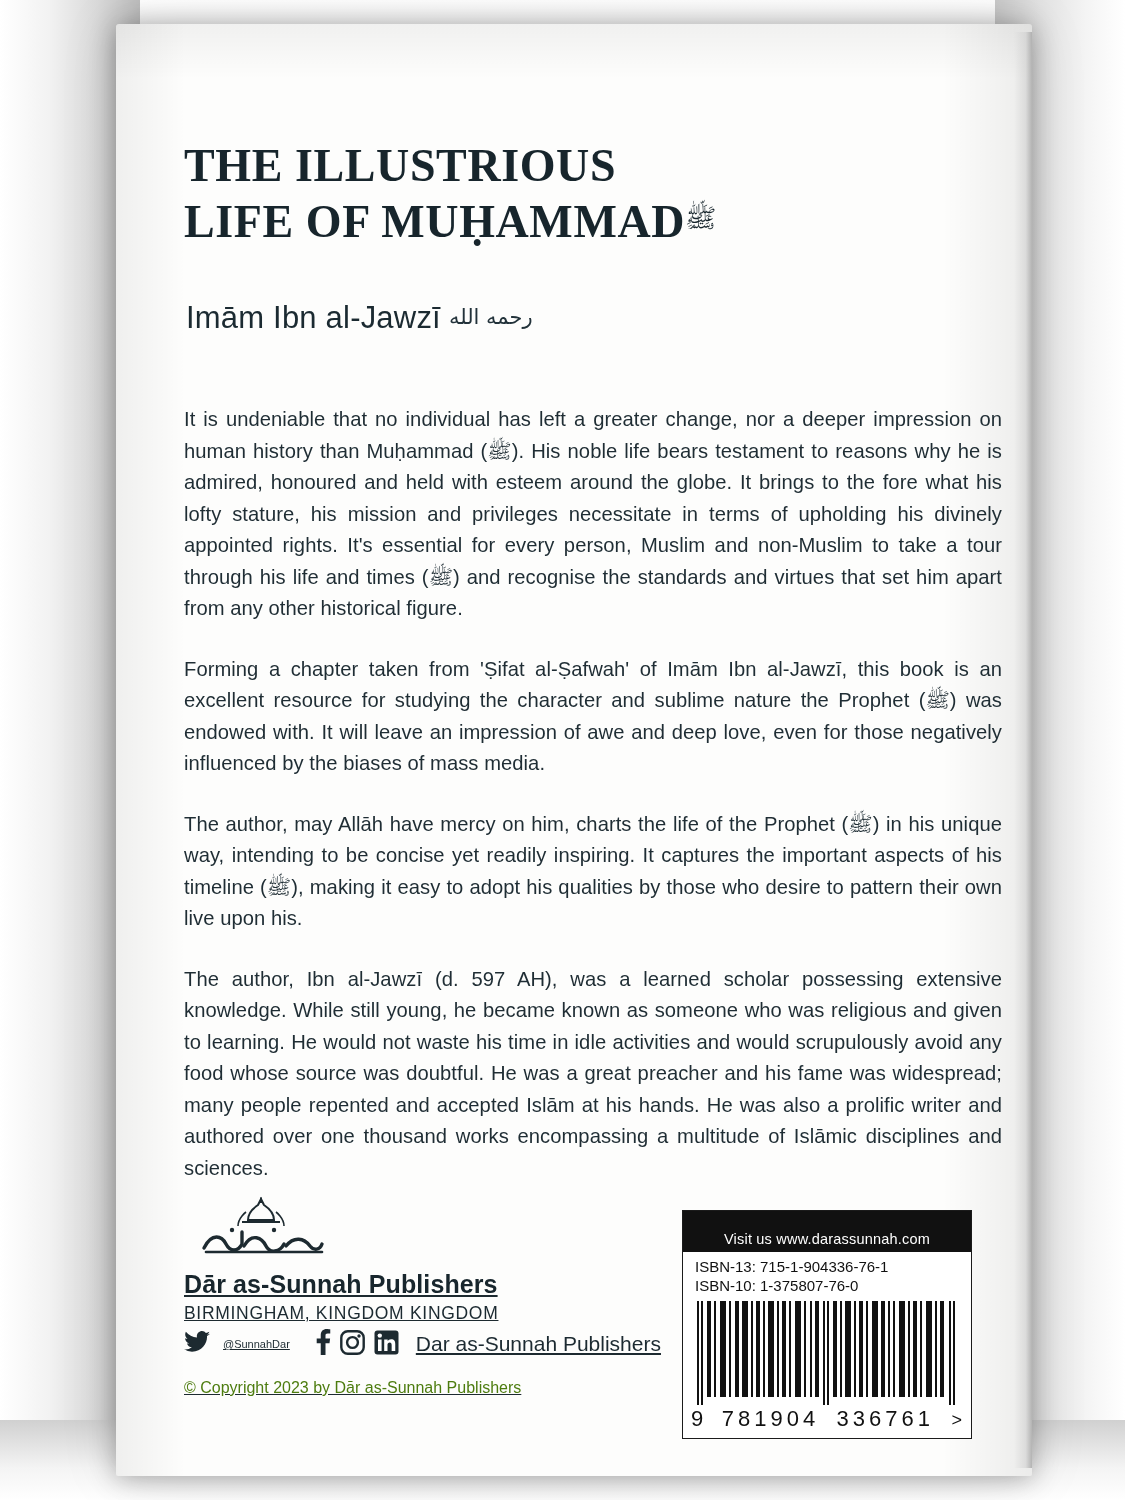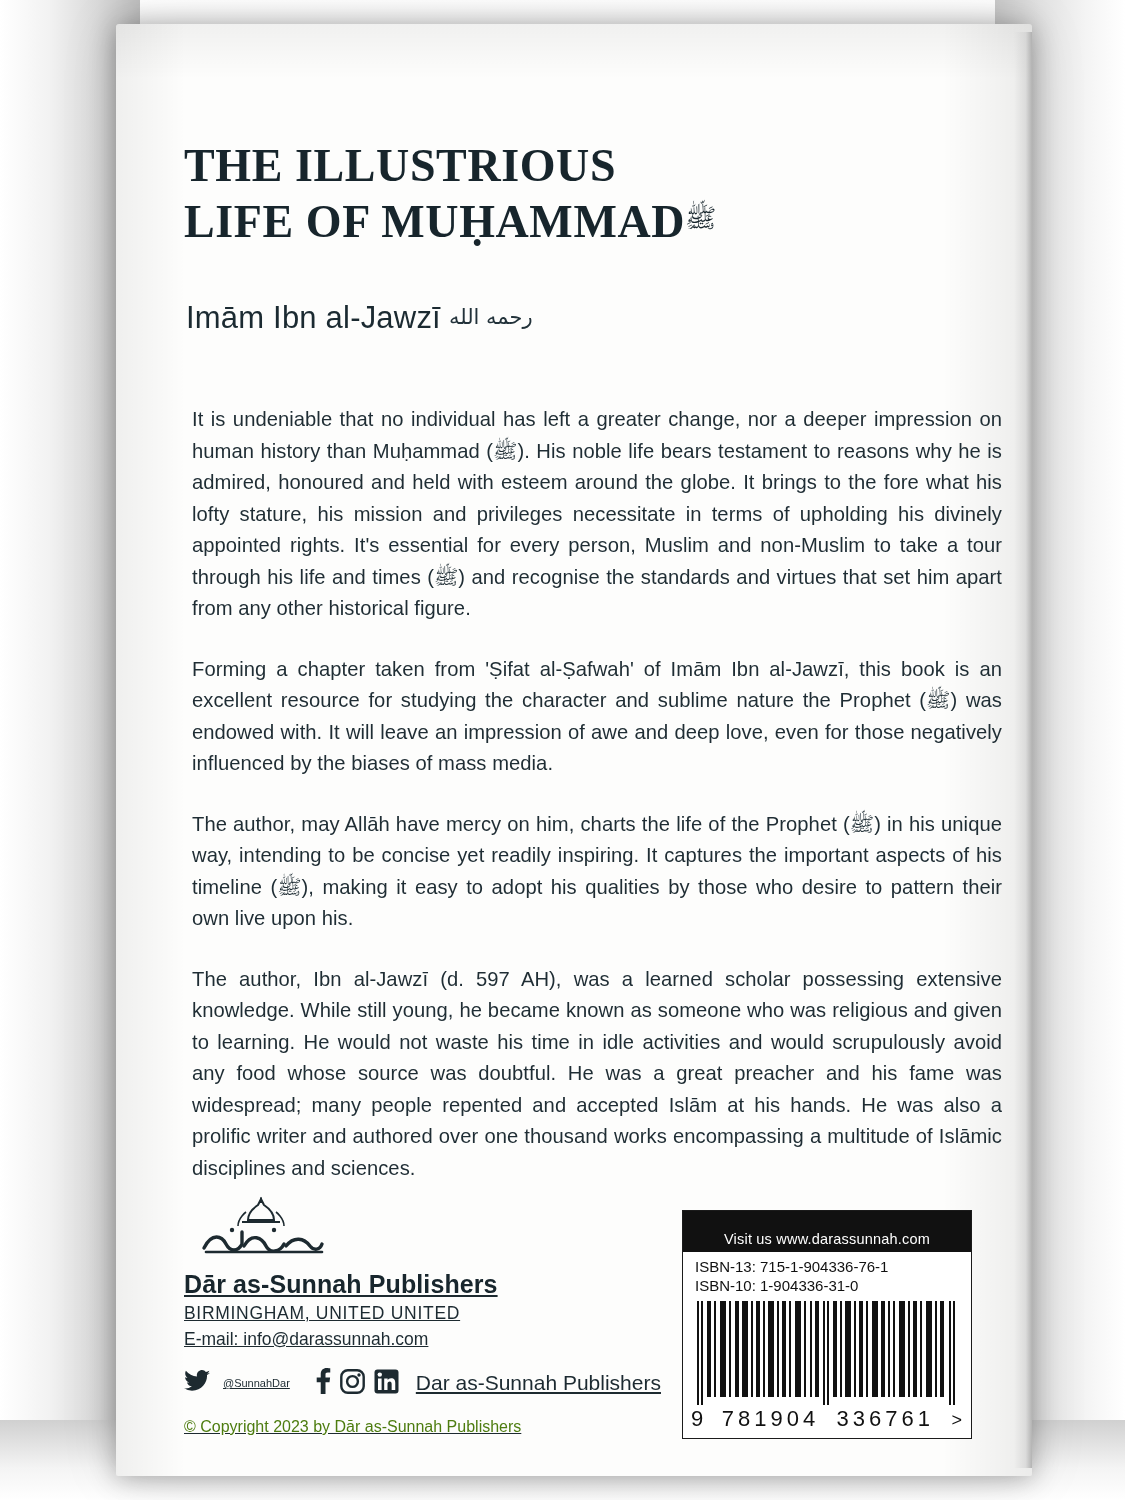--- a/index.html
+++ b/index.html
@@ -140,21 +140,21 @@
   }
 
   
   .body {
     position: absolute;
     top: 380px;
     left: 0;
     width: 818px;
   }
   .body p {
-    margin: 0 0 29px 8px;
+    margin: 0 0 29px 0;
     font-family: "Liberation Sans", sans-serif;
     font-size: 20.2px;
     line-height: 31.5px;
     text-align: justify;
     color: #1f2d34;
     letter-spacing: 0.05px;
   }
   .body p:last-child { margin-bottom: 0; }
 
   
@@ -312,22 +312,21 @@
 
           <path d="M18 52 C26 36 36 40 40 48 C44 56 52 56 56 48 L56 36" fill="none" stroke="#1d2a30" stroke-width="3.4" stroke-linecap="round"></path>
           <path d="M58 50 C66 36 76 42 80 50 C84 58 94 56 98 48" fill="none" stroke="#1d2a30" stroke-width="3.4" stroke-linecap="round"></path>
           <path d="M100 50 C108 40 118 42 124 50 C128 55 134 54 136 48" fill="none" stroke="#1d2a30" stroke-width="3.4" stroke-linecap="round"></path>
           <path d="M20 56 H136" stroke="#1d2a30" stroke-width="2.6" stroke-linecap="round"></path>
           <circle cx="46" cy="34" r="2.2" fill="#1d2a30"></circle>
           <circle cx="88" cy="34" r="2.2" fill="#1d2a30"></circle>
         </svg>
 
         <p class="pub-name">Dār as-Sunnah Publishers</p>
-        <p class="pub-city">BIRMINGHAM, UNITED UNITED</p>
-        <p class="pub-email">E-mail: info@darassunnah.com</p>
+        <p class="pub-city">BIRMINGHAM, KINGDOM KINGDOM</p>
 
         <div class="socials">
           <span class="icon-sq">
             <svg width="27" height="23" viewBox="0 0 27 23">
               <path d="M26 2.8c-1 .45-2 .75-3.1.9 1.1-.67 2-1.73 2.4-3-1 .6-2.15 1.05-3.35 1.3A5.27 5.27 0 0 0 18.1 0c-2.9 0-5.26 2.36-5.26 5.27 0 .42.05.82.14 1.2C8.6 6.26 4.6 4.1 1.9.78A5.3 5.3 0 0 0 1.2 3.43c0 1.83.93 3.44 2.34 4.38A5.2 5.2 0 0 1 1.1 7.16v.06c0 2.56 1.82 4.69 4.23 5.17-.44.12-.9.18-1.38.18-.34 0-.67-.03-.99-.09a5.28 5.28 0 0 0 4.92 3.66A10.58 10.58 0 0 1 0 18.36 14.9 14.9 0 0 0 8.07 20.7c9.68 0 14.98-8.02 14.98-14.98l-.02-.68A10.6 10.6 0 0 0 26 2.8z" fill="#1d2a30"></path>
             </svg>
           </span>
           <span class="handle">@SunnahDar</span>
 
           <span class="icon-sq">
@@ -355,21 +354,21 @@
           <span class="pagename">Dar as-Sunnah Publishers</span>
         </div>
 
         <div class="copyright">© Copyright 2023 by Dār as-Sunnah Publishers</div>
       </div>
 
       <div class="barcode-block">
         <div class="visit-bar">Visit us www.darassunnah.com</div>
         <div class="isbn-lines">
           <div>ISBN-13: 715-1-904336-76-1</div>
-          <div>ISBN-10: 1-904336-31-0</div>
+          <div>ISBN-10: 1-375807-76-0</div>
         </div>
         <div class="barcode-area">
           <svg class="bars" viewBox="0 0 260 104" preserveAspectRatio="none">
             <g fill="#111111">
               <rect x="0" y="0" width="2" height="104"></rect>
               <rect x="4" y="0" width="2" height="104"></rect>
               <rect x="10" y="0" width="4" height="96"></rect>
               <rect x="17" y="0" width="2" height="96"></rect>
               <rect x="23" y="0" width="6" height="96"></rect>
               <rect x="32" y="0" width="2" height="96"></rect>

